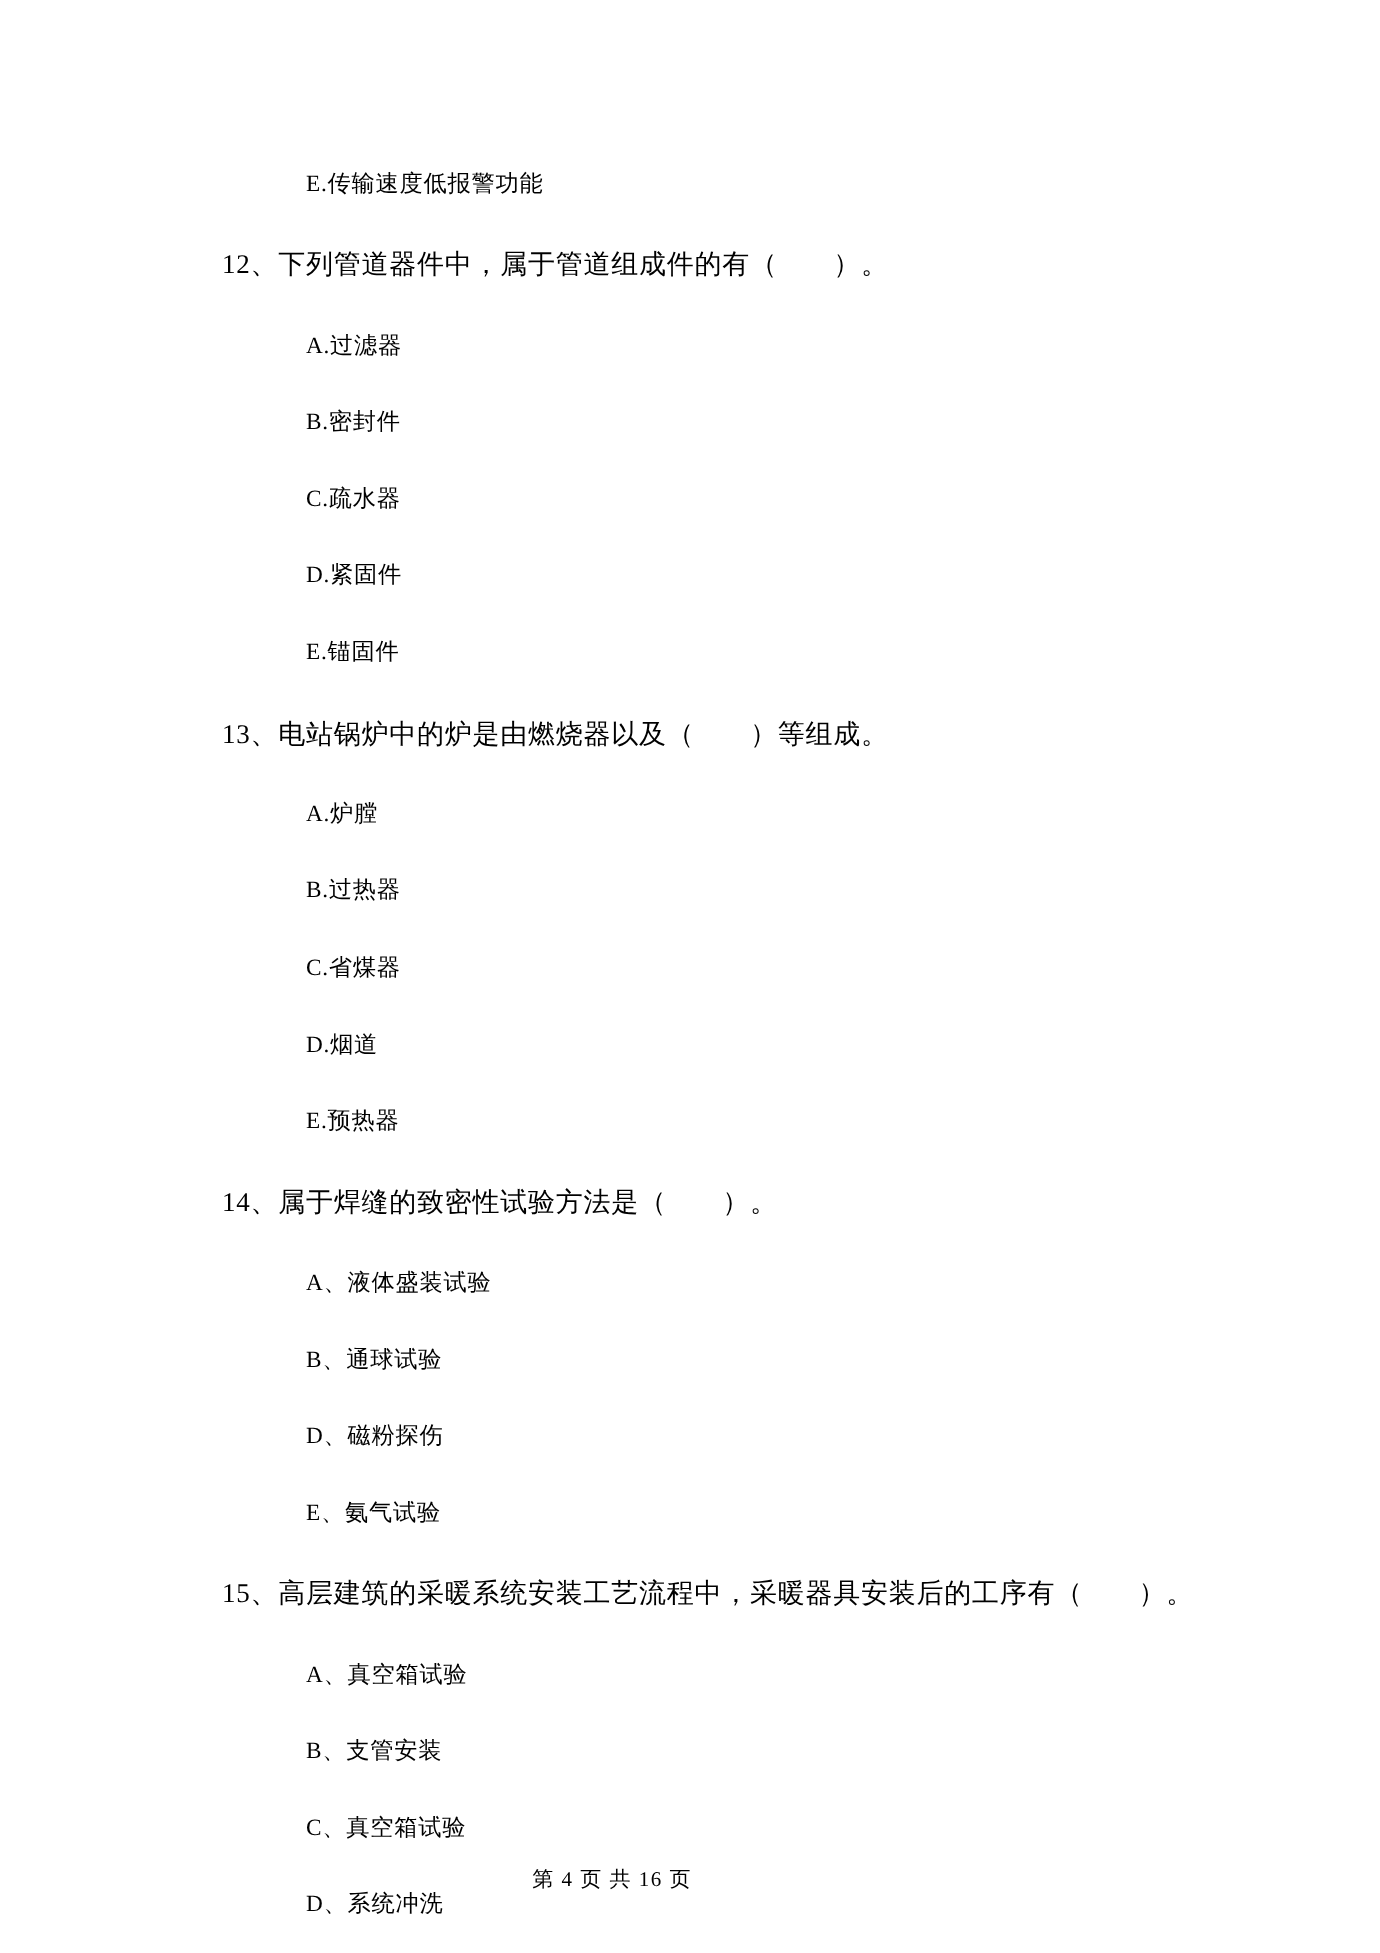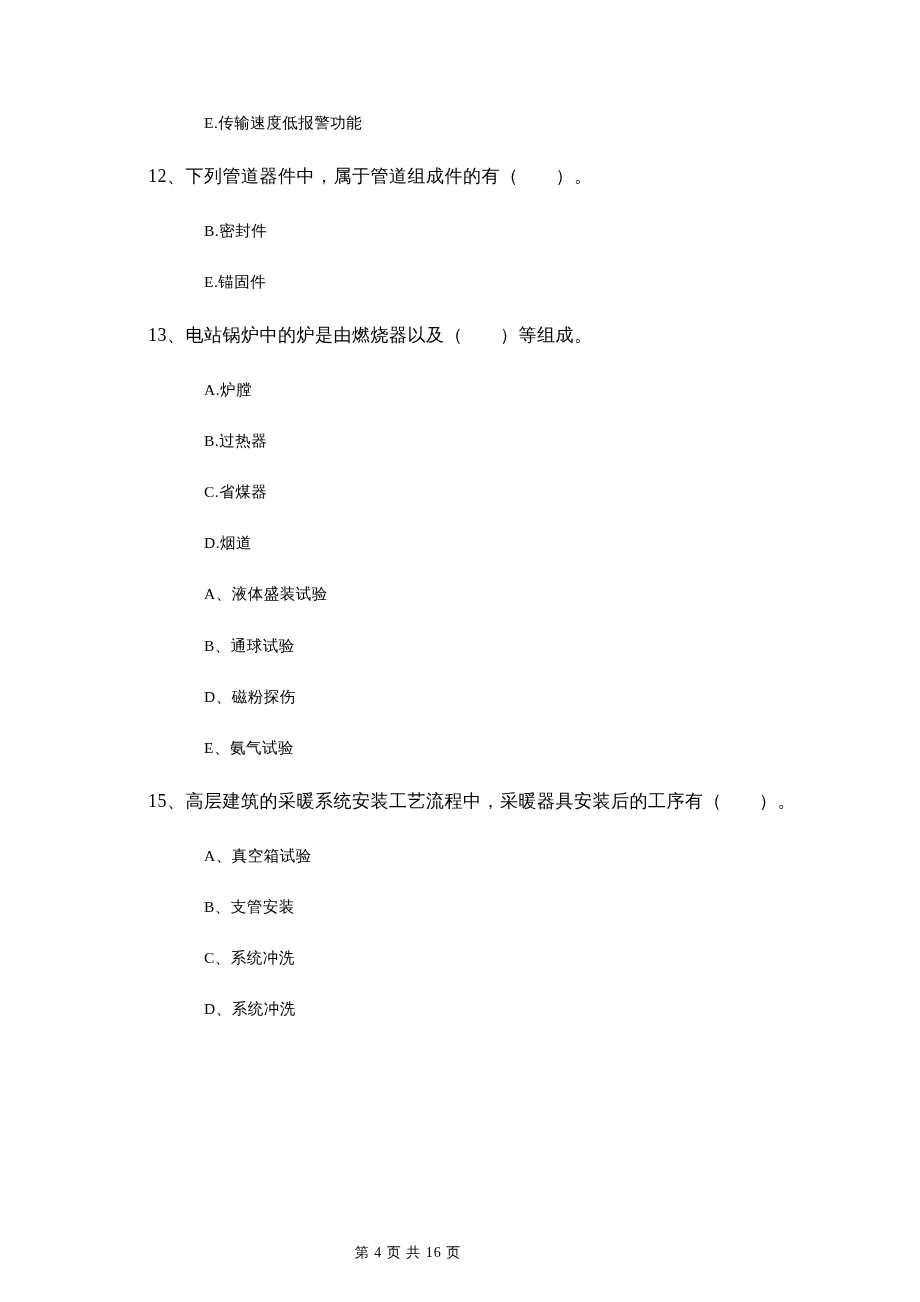--- a/index.html
+++ b/index.html
@@ -48,40 +48,47 @@
 <body>
 
 <div class="page">
   <div class="content">
 
     <div class="option">E.传输速度低报警功能</div>
 
     <div class="question">
       <span>12、</span><span>下列管道器件中，属于管道组成件的有（　　）。</span>
     </div>
+    <div class="option">A.过滤器</div>
     <div class="option">B.密封件</div>
+    <div class="option">C.疏水器</div>
+    <div class="option">D.紧固件</div>
     <div class="option">E.锚固件</div>
 
     <div class="question">
       <span>13、</span><span>电站锅炉中的炉是由燃烧器以及（　　）等组成。</span>
     </div>
     <div class="option">A.炉膛</div>
     <div class="option">B.过热器</div>
     <div class="option">C.省煤器</div>
     <div class="option">D.烟道</div>
+    <div class="option">E.预热器</div>
 
+    <div class="question">
+      <span>14、</span><span>属于焊缝的致密性试验方法是（　　）。</span>
+    </div>
     <div class="option">A、液体盛装试验</div>
     <div class="option">B、通球试验</div>
     <div class="option">D、磁粉探伤</div>
     <div class="option">E、氨气试验</div>
 
     <div class="question">
       <span>15、</span><span>高层建筑的采暖系统安装工艺流程中，采暖器具安装后的工序有（　　）。</span>
     </div>
     <div class="option">A、真空箱试验</div>
     <div class="option">B、支管安装</div>
-    <div class="option">C、系统冲洗</div>
+    <div class="option">C、真空箱试验</div>
     <div class="option">D、系统冲洗</div>
 
   </div>
 
   <div class="footer">第 4 页 共 16 页</div>
 </div>
 
 </body></html>

